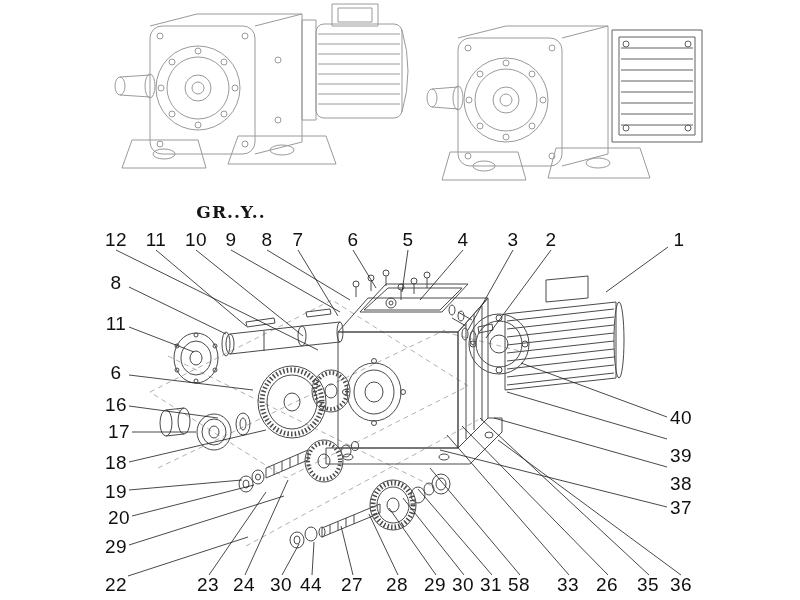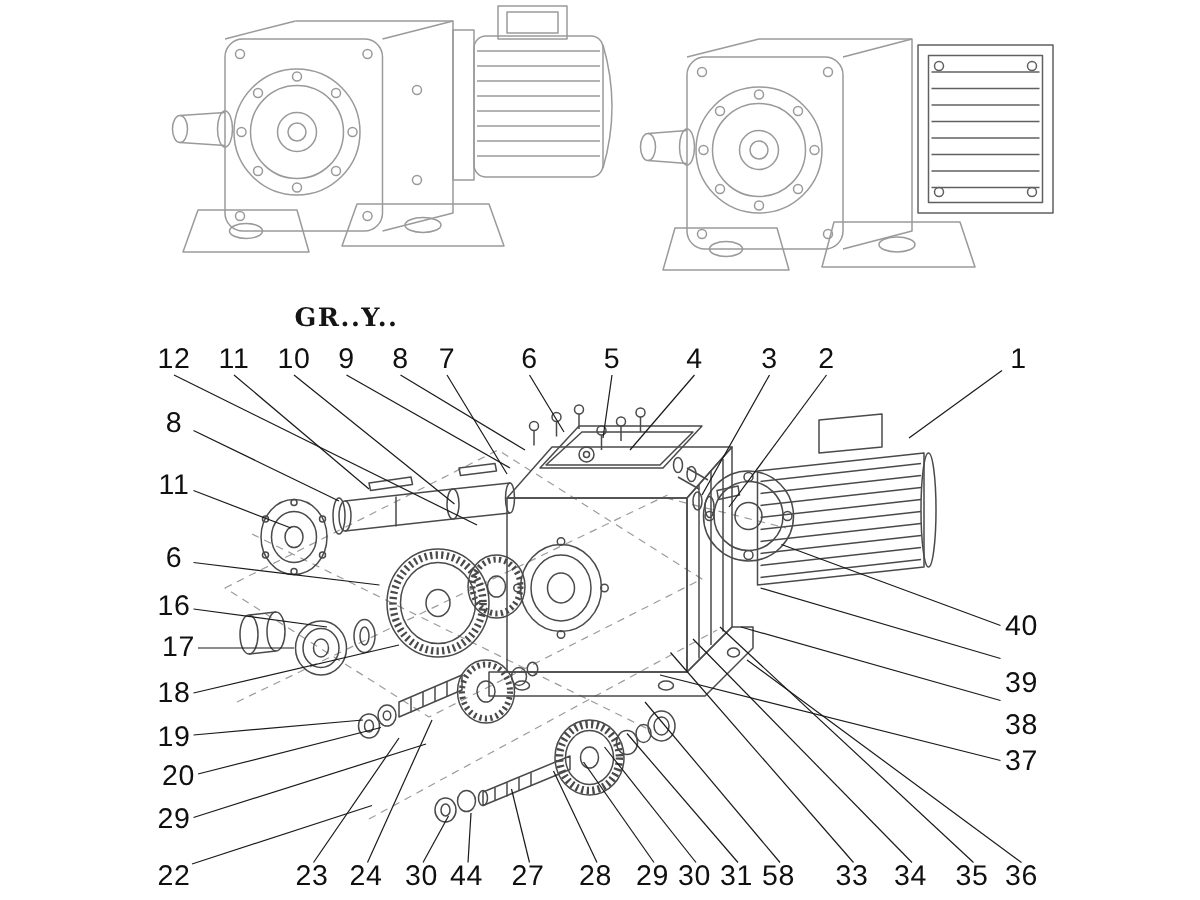--- a/index.html
+++ b/index.html
@@ -349,21 +349,21 @@
   <div class="co" style="left:244px;top:585px">24</div>
   <div class="co" style="left:281px;top:585px">30</div>
   <div class="co" style="left:311px;top:585px">44</div>
   <div class="co" style="left:352px;top:585px">27</div>
   <div class="co" style="left:397px;top:585px">28</div>
   <div class="co" style="left:435px;top:585px">29</div>
   <div class="co" style="left:463px;top:585px">30</div>
   <div class="co" style="left:491px;top:585px">31</div>
   <div class="co" style="left:519px;top:585px">58</div>
   <div class="co" style="left:568px;top:585px">33</div>
-  <div class="co" style="left:607px;top:585px">34</div>
+  <div class="co" style="left:607px;top:585px">26</div>
   <div class="co" style="left:648px;top:585px">35</div>
   <div class="co" style="left:681px;top:585px">36</div>
   <div class="co" style="left:681px;top:508px">37</div>
   <div class="co" style="left:681px;top:484px">38</div>
   <div class="co" style="left:681px;top:456px">39</div>
   <div class="co" style="left:681px;top:418px">40</div>
 
 </div>
 
 </body></html>

